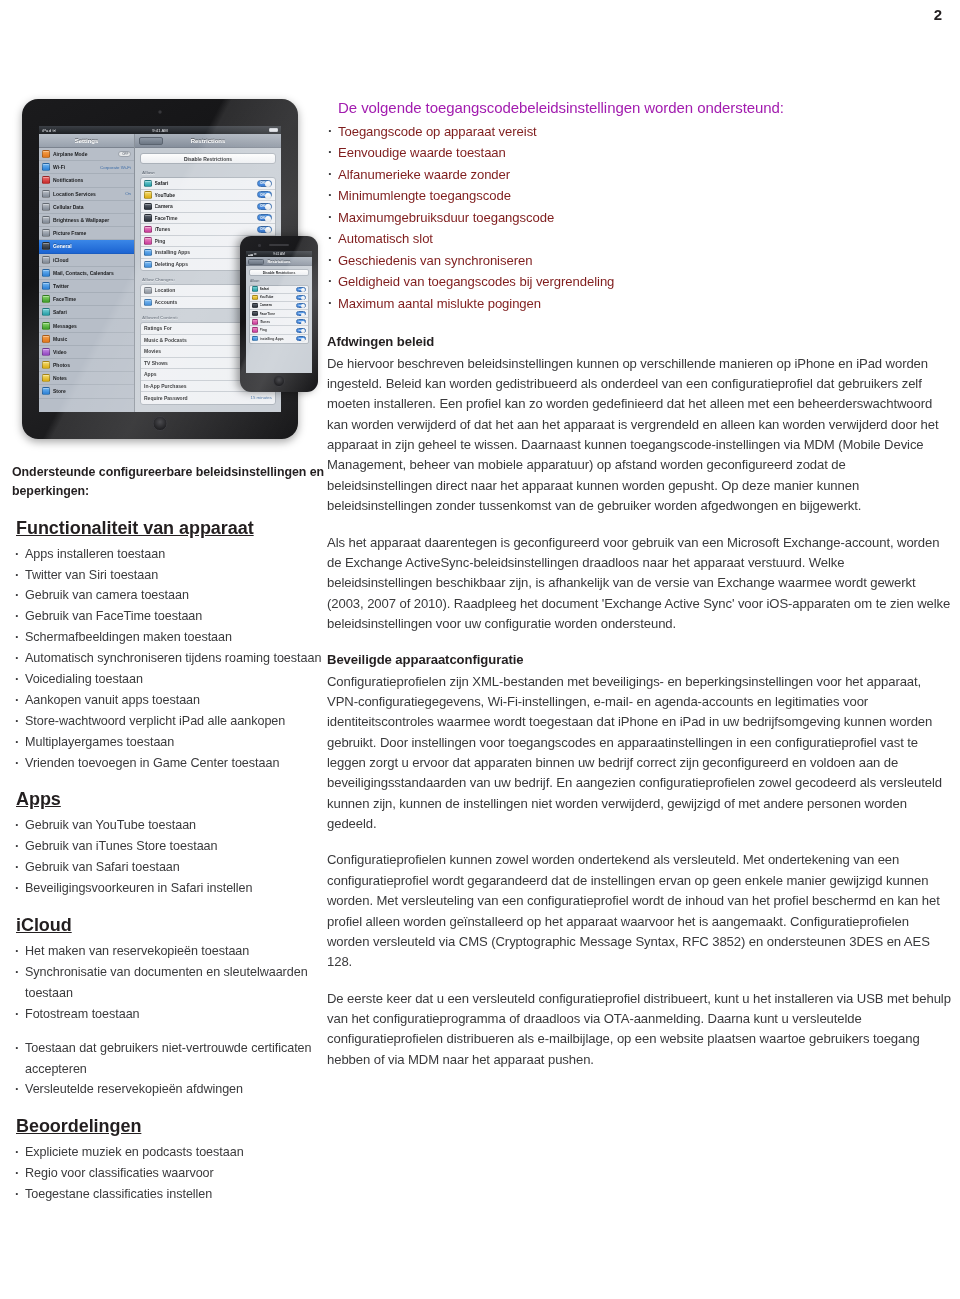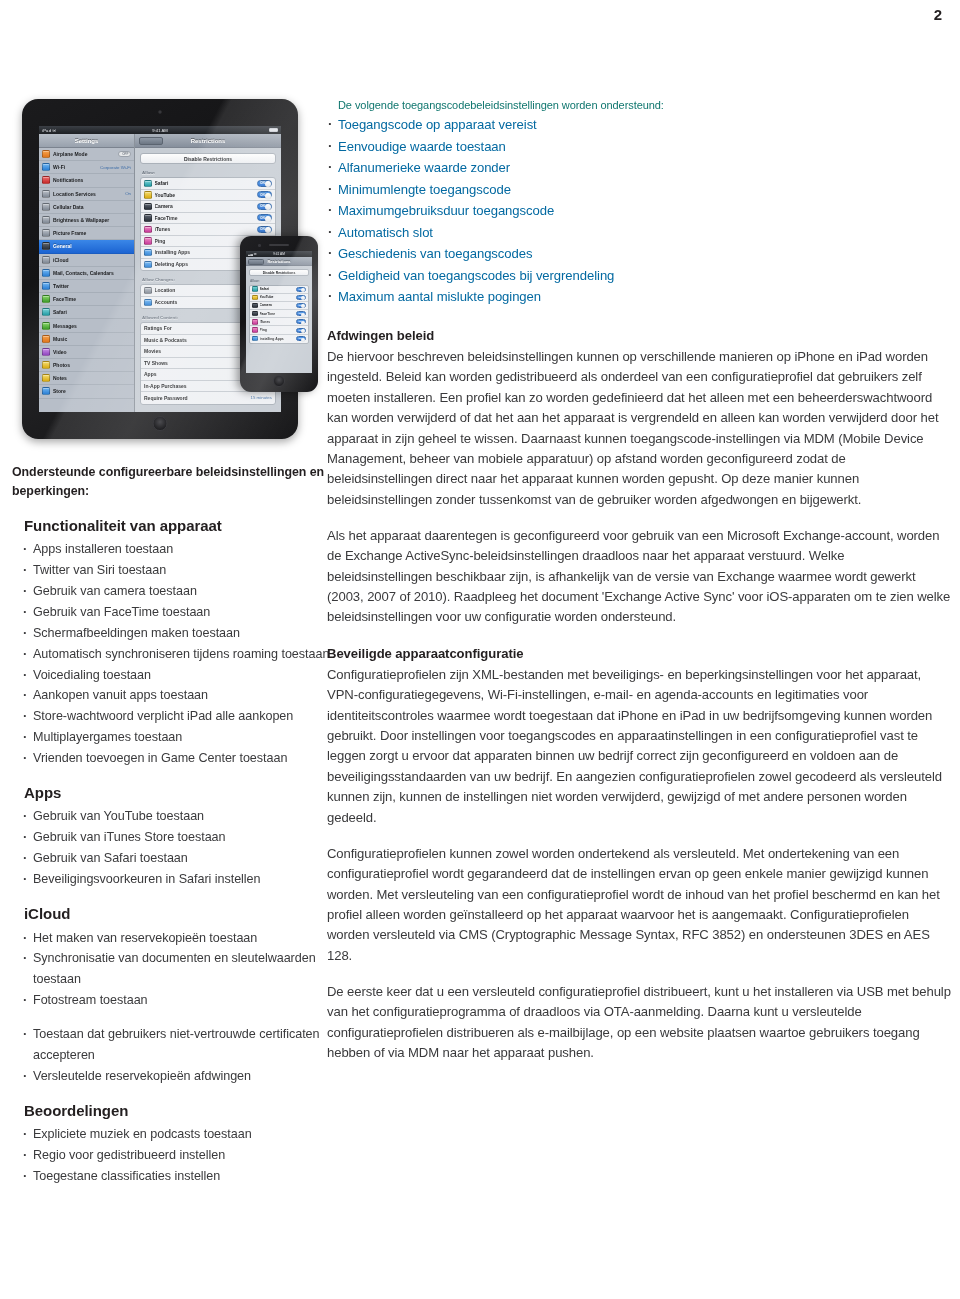--- a/index.html
+++ b/index.html
@@ -256,41 +256,41 @@
   .ic-yellow { background:linear-gradient(#f5dc6a,#d9ab14) !important; }
   .ic-pink   { background:linear-gradient(#f08ac4,#c6389a) !important; }
   .ic-dark   { background:linear-gradient(#5d6570,#2c323b) !important; }
 
   
   h2.sec-title {
     font-size: 12.4px; font-weight: bold; line-height: 1.52;
     margin: 0 0 14px 0; color:#231f20; letter-spacing: -0.05px;
   }
   h3.sub-title {
-    font-size: 15px; font-weight: bold; line-height: 1.5;
-    margin: 0 0 2px 12px; color:#231f20; letter-spacing:-0.05px;
+    font-size: 18px; font-weight: bold; line-height: 1.5;
+    margin: 0 0 2px 4px; color:#231f20; letter-spacing:-0.05px;text-decoration:underline;
   }
   ul.blist { list-style:none; margin:0 0 13px 0; padding:0; }
   ul.blist li {
     font-size: 12.6px; line-height: 1.66; color:#3a3a3c;
-    position: relative; padding-left: 13px; letter-spacing:-0.05px;margin-left:8px;
+    position: relative; padding-left: 13px; letter-spacing:-0.05px;
   }
   ul.blist li::before {
     content:"\00b7"; position:absolute; left:3px; top:-1px;
     font-size: 13px; color:#3a3a3c; font-weight:bold;
   }
 
   
   .intro-line {
-    font-size: 11px; line-height:1.64; color:#0f766e;
+    font-size: 15px; line-height:1.64; color:#a21caf;
     margin:0 0 0 11px; letter-spacing:-0.07px;
   }
   ul.rlist { list-style:none; margin:0 0 18px 0; padding:0; }
   ul.rlist li {
-    font-size: 13.1px; line-height:1.645; color:#0369a1;
+    font-size: 13.1px; line-height:1.645; color:#7f1d1d;
     position:relative; padding-left:11px; letter-spacing:-0.07px;
   }
   ul.rlist li::before {
     content:"\00b7"; position:absolute; left:1px; top:-1px;
     font-size:13.5px; color:#3a3a3c; font-weight:bold;
   }
   h3.r-head {
     font-size:13.1px; font-weight:bold; color:#231f20;
     margin:0 0 1px 0; line-height:1.55; letter-spacing:-0.07px;
   }
@@ -594,36 +594,36 @@
         <li>Synchronisatie van documenten en sleutelwaarden toestaan</li>
         <li>Fotostream toestaan</li>
       </ul>
       <ul class="blist">
         <li>Toestaan dat gebruikers niet-vertrouwde certificaten accepteren</li>
         <li>Versleutelde reservekopieën afdwingen</li>
       </ul>
       <h3 class="sub-title">Beoordelingen</h3>
       <ul class="blist">
         <li>Expliciete muziek en podcasts toestaan</li>
-        <li>Regio voor gedistribueerd instellen</li>
+        <li>Regio voor classificaties waarvoor</li>
         <li>Toegestane classificaties instellen</li>
       </ul>
     </div>
 </div>
 
 <div class="col-right">
   <div class="intro-line">De volgende toegangscodebeleidsinstellingen worden ondersteund:</div>
   <ul class="rlist" id="right-bullets">
       <li>Toegangscode op apparaat vereist</li>
       <li>Eenvoudige waarde toestaan</li>
       <li>Alfanumerieke waarde zonder</li>
       <li>Minimumlengte toegangscode</li>
       <li>Maximumgebruiksduur toegangscode</li>
       <li>Automatisch slot</li>
-      <li>Geschiedenis van toegangscodes</li>
+      <li>Geschiedenis van synchroniseren</li>
       <li>Geldigheid van toegangscodes bij vergrendeling</li>
       <li>Maximum aantal mislukte pogingen</li>
     </ul>
 
   <h3 class="r-head">Afdwingen beleid</h3>
   <p class="r-para">De hiervoor beschreven beleidsinstellingen kunnen op verschillende manieren op iPhone en iPad worden ingesteld. Beleid kan worden gedistribueerd als onderdeel van een configuratieprofiel dat gebruikers zelf moeten installeren. Een profiel kan zo worden gedefinieerd dat het alleen met een beheerderswachtwoord kan worden verwijderd of dat het aan het apparaat is vergrendeld en alleen kan worden verwijderd door het apparaat in zijn geheel te wissen. Daarnaast kunnen toegangscode-instellingen via MDM (Mobile Device Management, beheer van mobiele apparatuur) op afstand worden geconfigureerd zodat de beleidsinstellingen direct naar het apparaat kunnen worden gepusht. Op deze manier kunnen beleidsinstellingen zonder tussenkomst van de gebruiker worden afgedwongen en bijgewerkt.</p>
   <p class="r-para">Als het apparaat daarentegen is geconfigureerd voor gebruik van een Microsoft Exchange-account, worden de Exchange ActiveSync-beleidsinstellingen draadloos naar het apparaat verstuurd. Welke beleidsinstellingen beschikbaar zijn, is afhankelijk van de versie van Exchange waarmee wordt gewerkt (2003, 2007 of 2010). Raadpleeg het document 'Exchange Active Sync' voor iOS-apparaten om te zien welke beleidsinstellingen voor uw configuratie worden ondersteund.</p>
 
   <h3 class="r-head">Beveiligde apparaatconfiguratie</h3>
   <p class="r-para">Configuratieprofielen zijn XML-bestanden met beveiligings- en beperkingsinstellingen voor het apparaat, VPN-configuratiegegevens, Wi-Fi-instellingen, e-mail- en agenda-accounts en legitimaties voor identiteitscontroles waarmee wordt toegestaan dat iPhone en iPad in uw bedrijfsomgeving kunnen worden gebruikt. Door instellingen voor toegangscodes en apparaatinstellingen in een configuratieprofiel vast te leggen zorgt u ervoor dat apparaten binnen uw bedrijf correct zijn geconfigureerd en voldoen aan de beveiligingsstandaarden van uw bedrijf. En aangezien configuratieprofielen zowel gecodeerd als versleuteld kunnen zijn, kunnen de instellingen niet worden verwijderd, gewijzigd of met andere personen worden gedeeld.</p>

